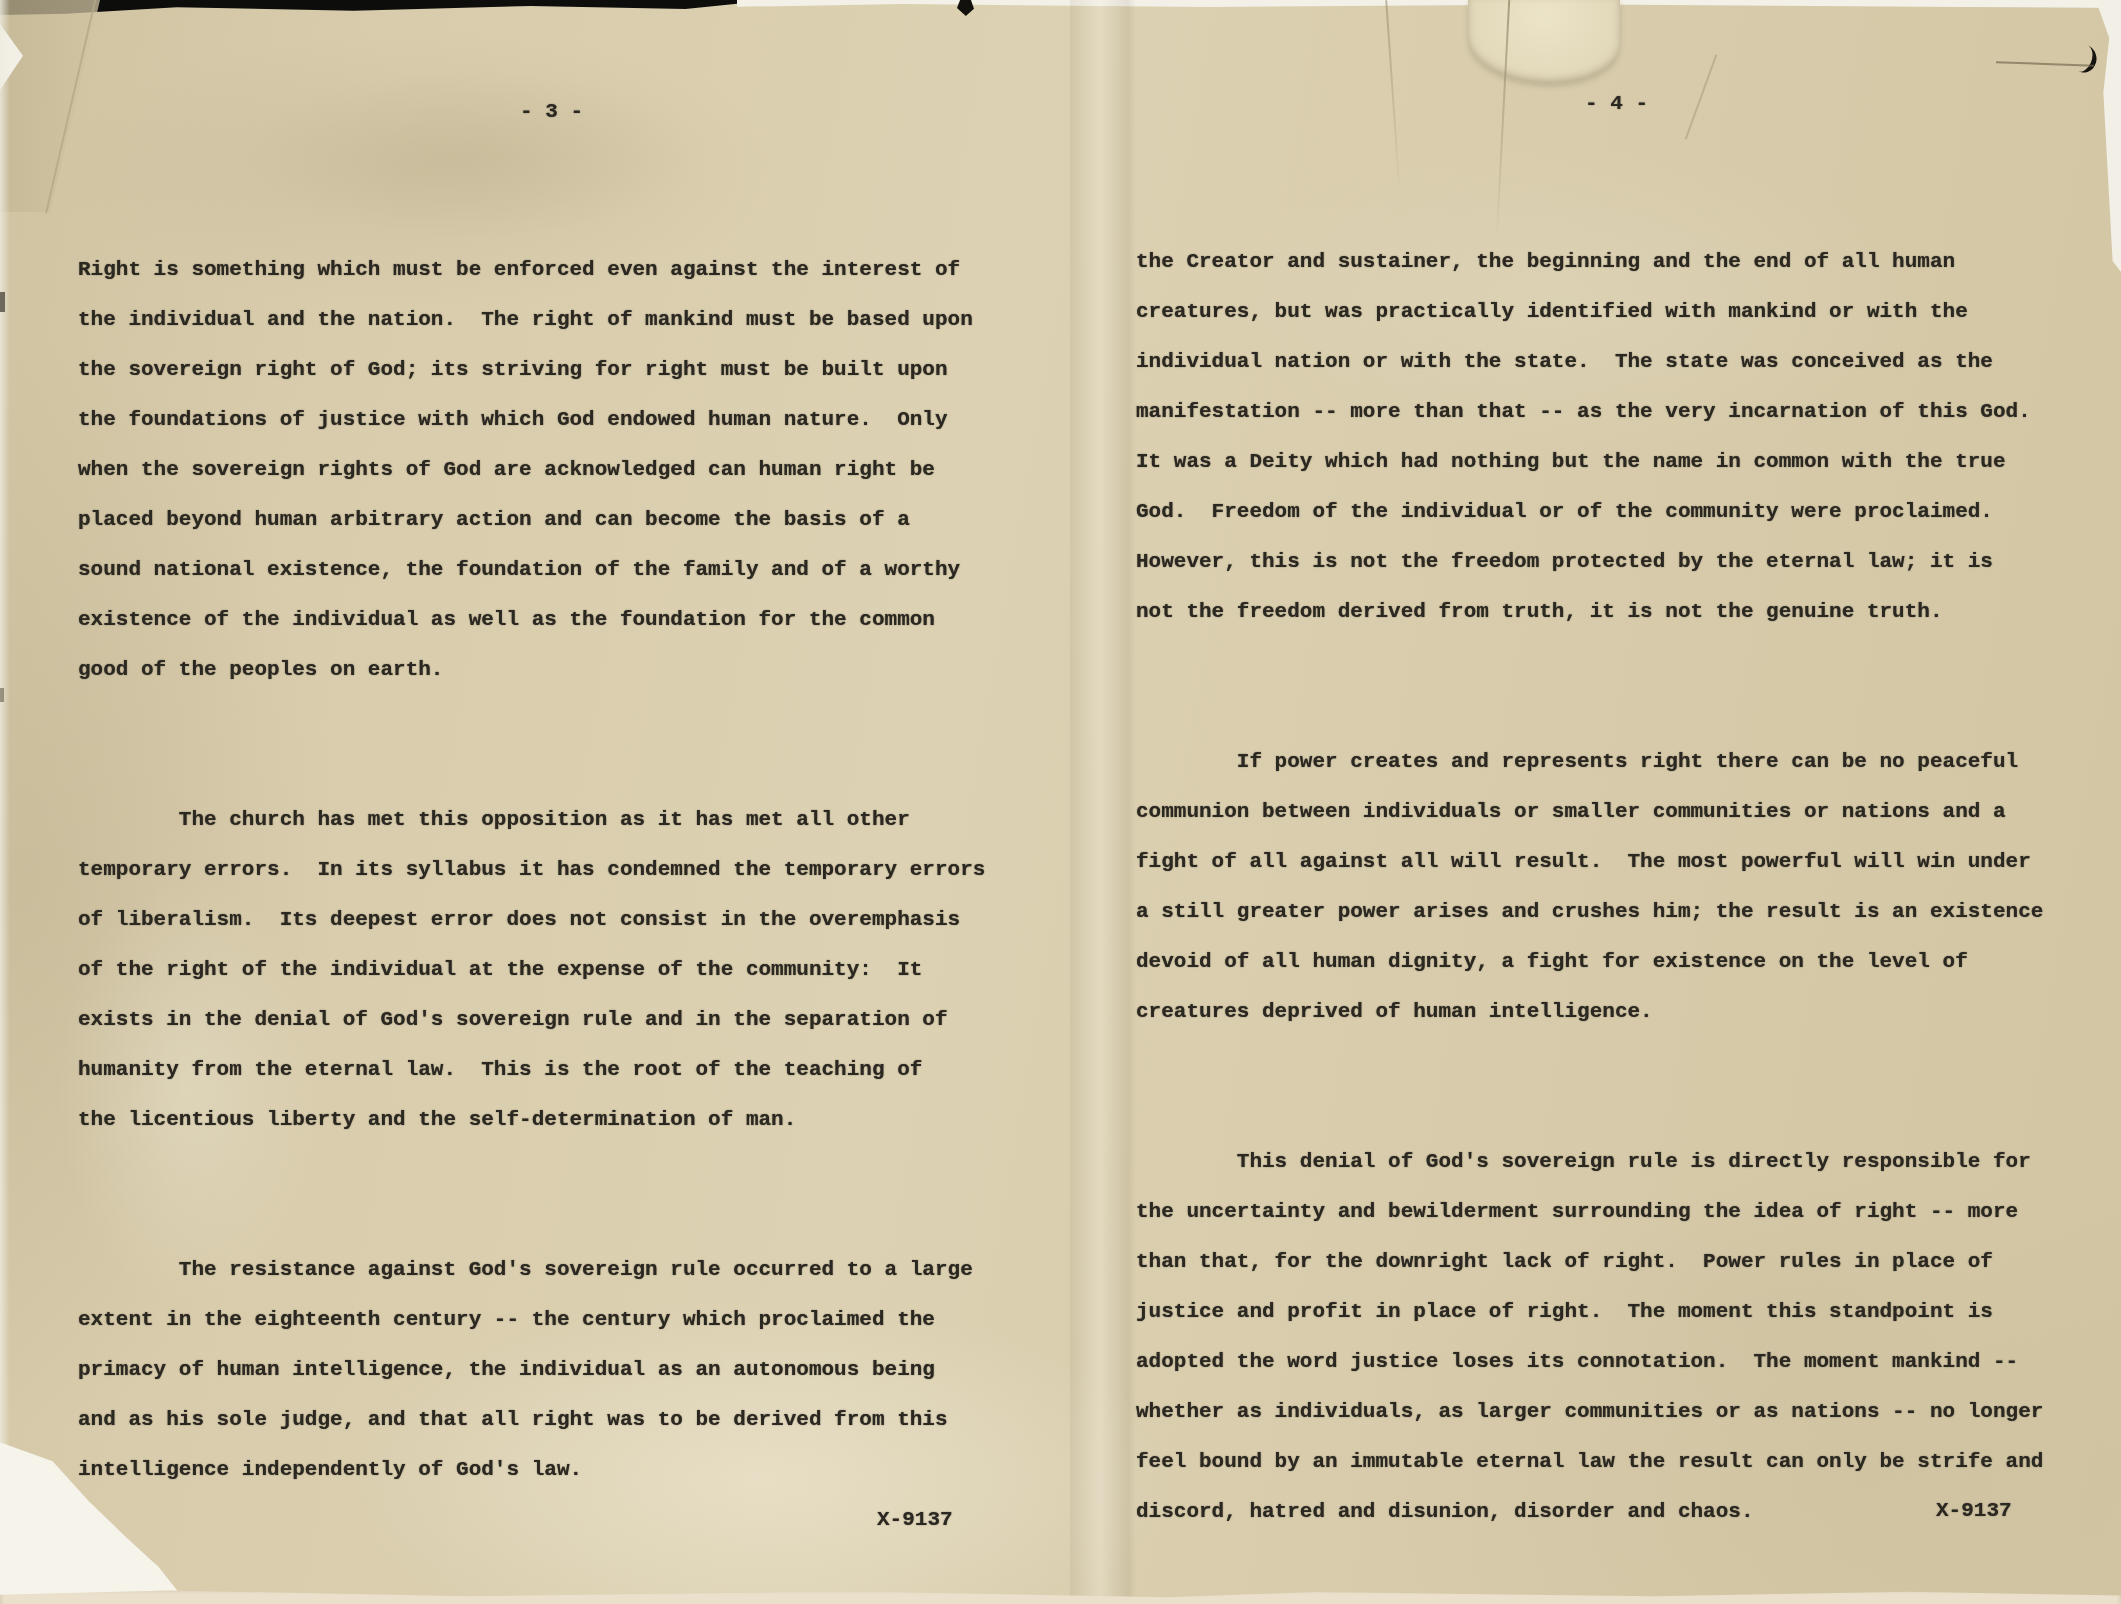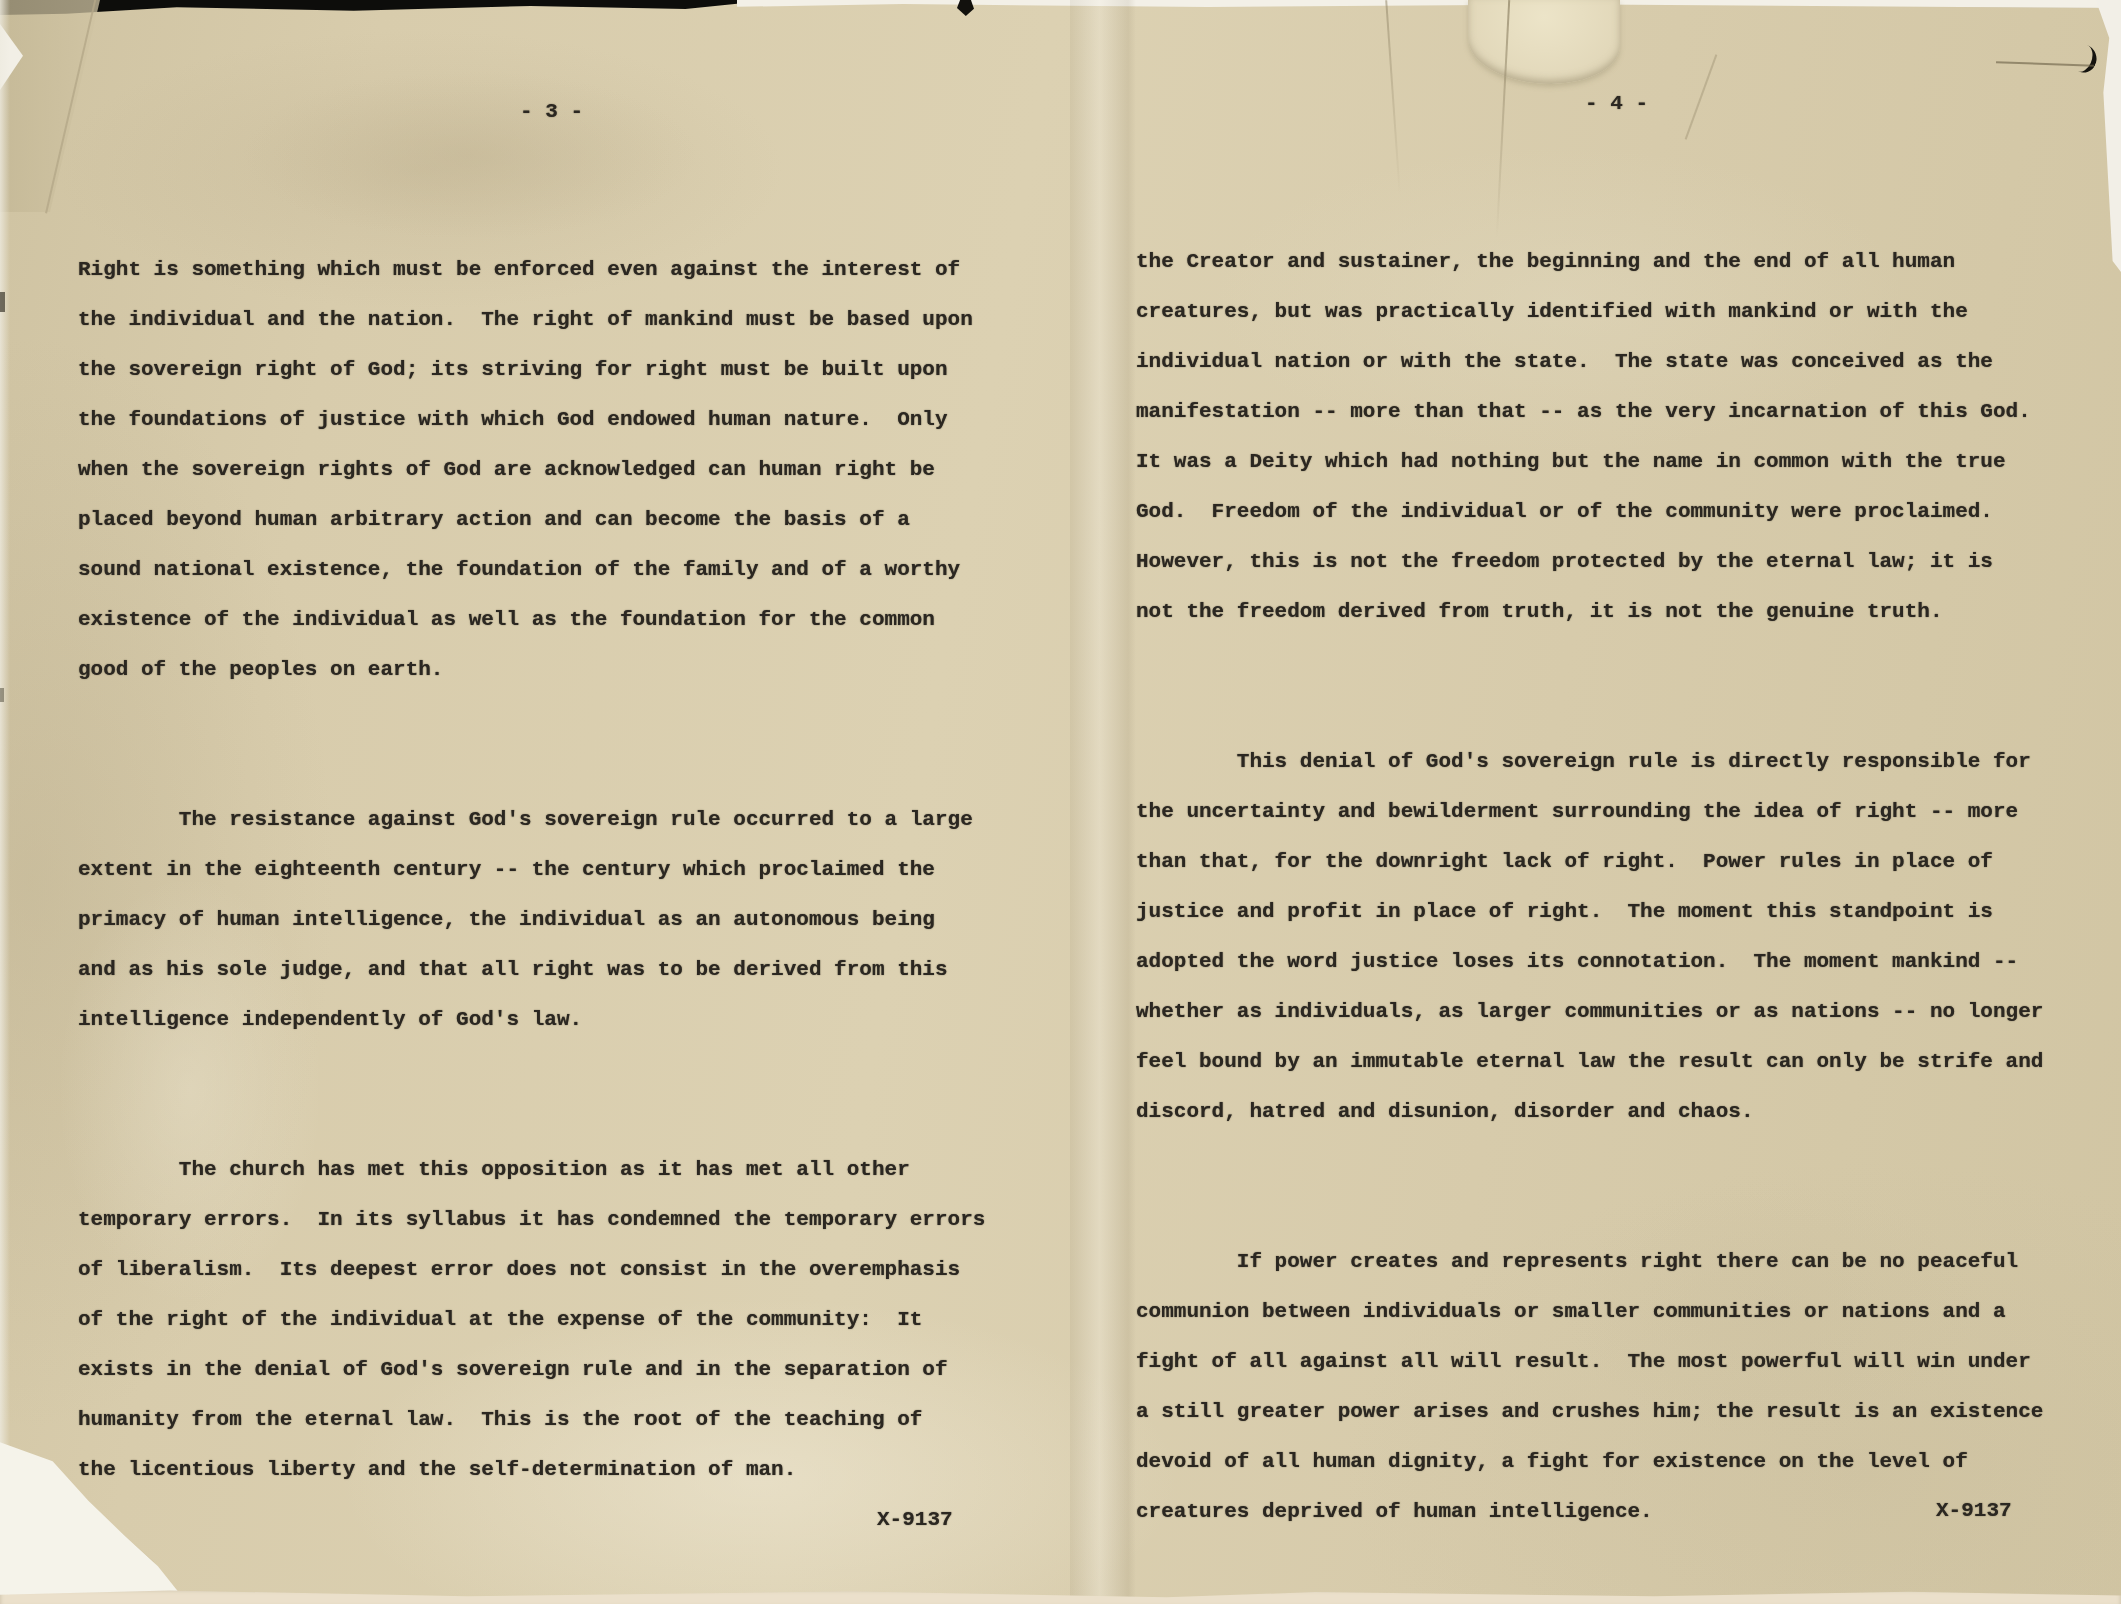--- a/index.html
+++ b/index.html
@@ -126,62 +126,62 @@
   <div class="typed page-body page3-body">
     <div class="para">Right is something which must be enforced even against the interest of
 the individual and the nation.  The right of mankind must be based upon
 the sovereign right of God; its striving for right must be built upon
 the foundations of justice with which God endowed human nature.  Only
 when the sovereign rights of God are acknowledged can human right be
 placed beyond human arbitrary action and can become the basis of a
 sound national existence, the foundation of the family and of a worthy
 existence of the individual as well as the foundation for the common
 good of the peoples on earth.</div>
-    <div class="para">        The resistance against God's sovereign rule occurred to a large
-extent in the eighteenth century -- the century which proclaimed the
-primacy of human intelligence, the individual as an autonomous being
-and as his sole judge, and that all right was to be derived from this
-intelligence independently of God's law.</div>
     <div class="para">        The church has met this opposition as it has met all other
 temporary errors.  In its syllabus it has condemned the temporary errors
 of liberalism.  Its deepest error does not consist in the overemphasis
 of the right of the individual at the expense of the community:  It
 exists in the denial of God's sovereign rule and in the separation of
 humanity from the eternal law.  This is the root of the teaching of
 the licentious liberty and the self-determination of man.</div>
+    <div class="para">        The resistance against God's sovereign rule occurred to a large
+extent in the eighteenth century -- the century which proclaimed the
+primacy of human intelligence, the individual as an autonomous being
+and as his sole judge, and that all right was to be derived from this
+intelligence independently of God's law.</div>
     <div class="para">        In the course of evolution philosophy has developed individual-
 ism to a kind of collectivism.  It no longer attributes to the individ-
 ual but to the community -- whether that be considered as all mankind
 or as individual nations -- the privilege of complete sovereignty
 in right and custom.  Whether God's name was tolerated or  suppressed,
  that which passed by the name of God was not the only true God,</div>
   </div>
   <div class="typed page3-footer">X-9137</div>
 
   <div class="typed page4-header">- 4 -</div>
   <div class="typed page-body page4-body">
     <div class="para">the Creator and sustainer, the beginning and the end of all human
 creatures, but was practically identified with mankind or with the
 individual nation or with the state.  The state was conceived as the
 manifestation -- more than that -- as the very incarnation of this God.
 It was a Deity which had nothing but the name in common with the true
 God.  Freedom of the individual or of the community were proclaimed.
 However, this is not the freedom protected by the eternal law; it is
 not the freedom derived from truth, it is not the genuine truth.</div>
+    <div class="para">        If power creates and represents right there can be no peaceful
+communion between individuals or smaller communities or nations and a
+fight of all against all will result.  The most powerful will win under
+a still greater power arises and crushes him; the result is an existence
+devoid of all human dignity, a fight for existence on the level of
+creatures deprived of human intelligence.</div>
     <div class="para">        This denial of God's sovereign rule is directly responsible for
 the uncertainty and bewilderment surrounding the idea of right -- more
 than that, for the downright lack of right.  Power rules in place of
 justice and profit in place of right.  The moment this standpoint is
 adopted the word justice loses its connotation.  The moment mankind --
 whether as individuals, as larger communities or as nations -- no longer
 feel bound by an immutable eternal law the result can only be strife and
 discord, hatred and disunion, disorder and chaos.</div>
-    <div class="para">        If power creates and represents right there can be no peaceful
-communion between individuals or smaller communities or nations and a
-fight of all against all will result.  The most powerful will win under
-a still greater power arises and crushes him; the result is an existence
-devoid of all human dignity, a fight for existence on the level of
-creatures deprived of human intelligence.</div>
     
   </div>
   <div class="typed page4-footer">X-9137</div>
 
 </div>
 
 </body></html>

